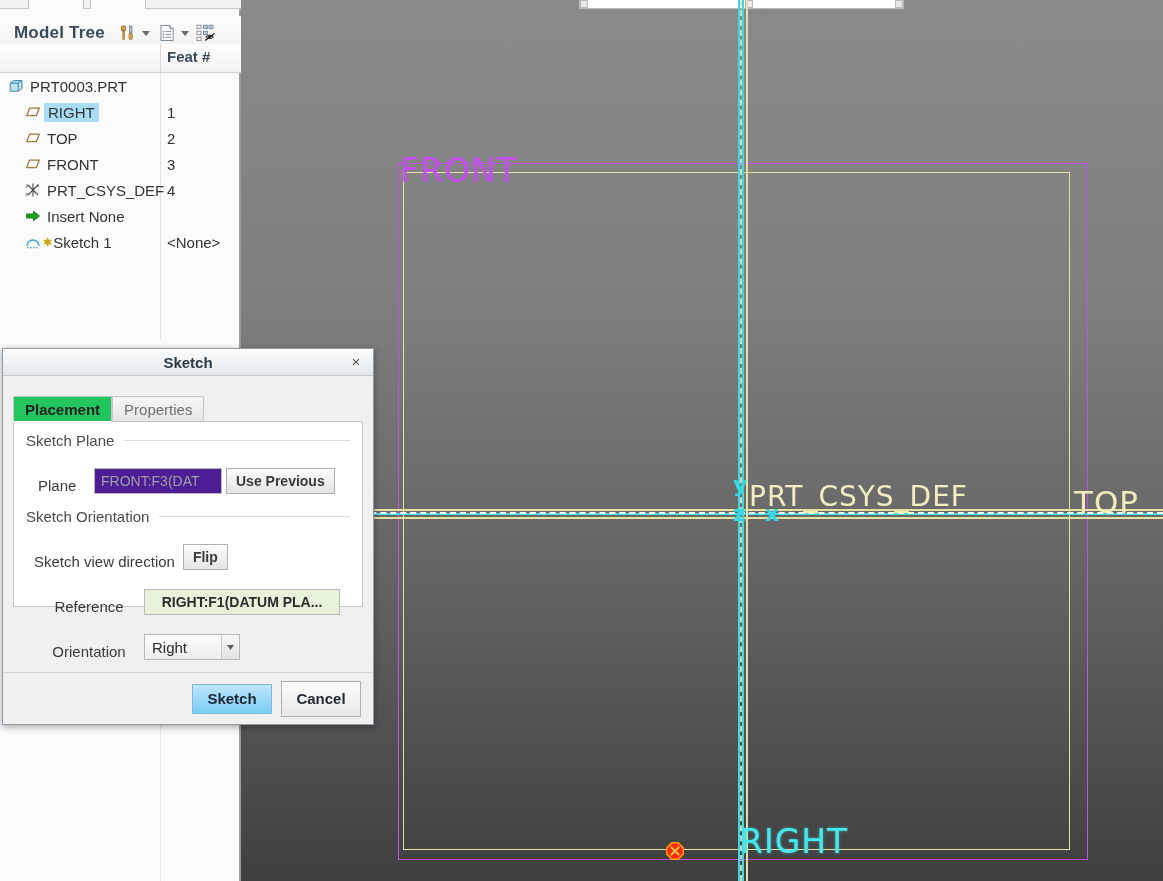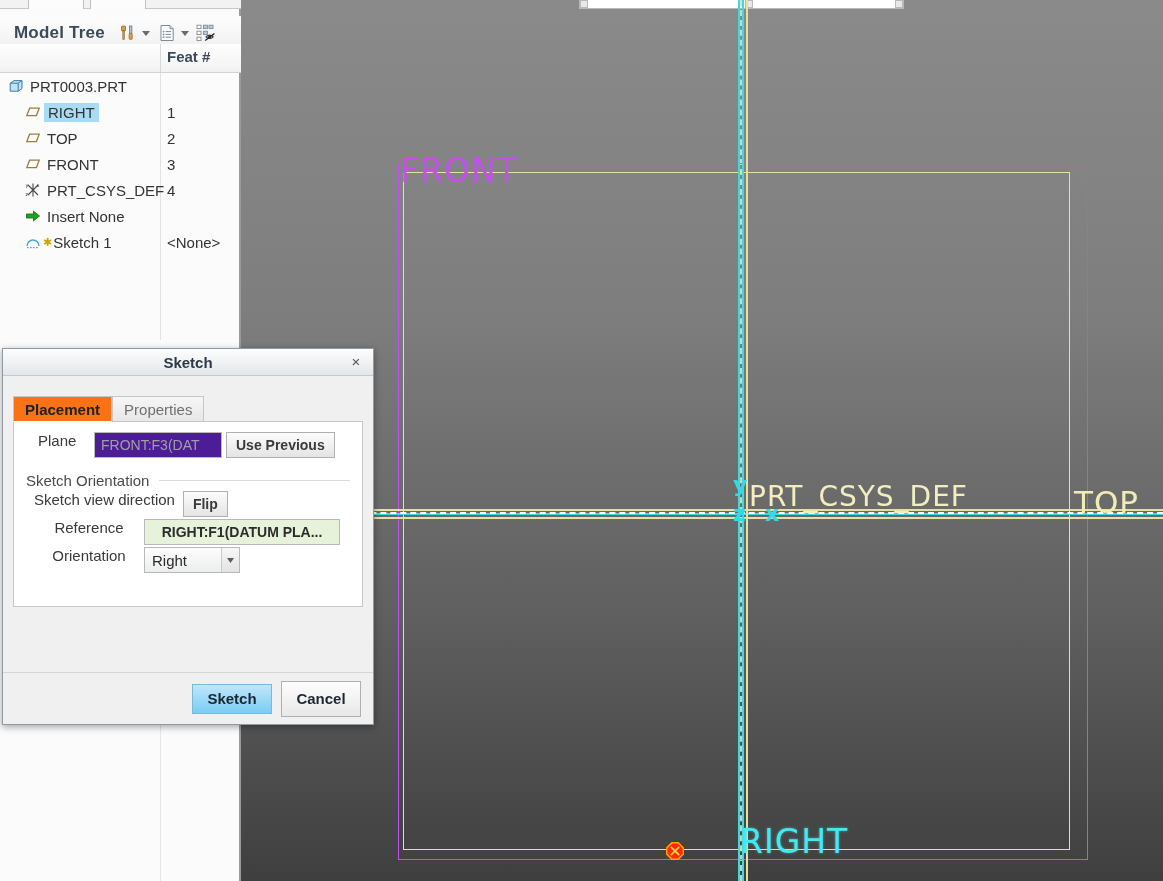--- a/index.html
+++ b/index.html
@@ -124,31 +124,31 @@
   .dlg-title .t{font-size:15px;font-weight:bold;color:#2c3a48;}
   .dlg-close{position:absolute;right:8px;top:3px;width:18px;height:18px;
      display:flex;align-items:center;justify-content:center;font-size:15px;color:#555;cursor:pointer;}
 
   .tabs{position:relative;margin:19px 0 0 10px;height:27px;display:flex;align-items:flex-end;}
   .tab{
     height:26px;padding:0 11px;display:flex;align-items:center;font-size:15px;
     border:1px solid #c6c6c6;border-bottom:none;box-sizing:border-box;
     background:linear-gradient(to bottom,#f6f6f6,#e6e6e6);color:#707070;cursor:pointer;
   }
-  .tab.active{background:#f97316;color:#222;font-weight:bold;border-bottom:1px solid #fff;position:relative;z-index:2;}
+  .tab.active{background:#22c55e;color:#222;font-weight:bold;border-bottom:1px solid #fff;position:relative;z-index:2;}
 
   .tab-body{
     position:absolute;left:10px;right:10px;top:72px;height:186px;
     background:#fff;border:1px solid #c6c6c6;box-sizing:border-box;
   }
   .group{position:relative;margin:10px 12px 0 12px;}
   .group-title{display:flex;align-items:center;font-size:15px;color:#4a4a4a;}
   .group-title .rule{flex:1;height:1px;background:#dcdcdc;margin-left:10px;}
 
-  .row{display:flex;align-items:flex-start;margin-top:2px;}
+  .row{display:flex;align-items:flex-end;margin-top:19px;}
   .row .lab{font-size:15px;color:#3a3a3a;}
 
   .field{
     height:26px;border:1px solid #b9b9b9;background:#4c1d95;box-sizing:border-box;
     display:flex;align-items:center;padding:0 6px;font-size:14px;color:#a0a0a0;overflow:hidden;
   }
   .field.green{background:#e6f3da;border:1px solid #b9b9b9;color:#2c2c2c;justify-content:center;}
   .btn{
     height:26px;padding:0 9px;display:inline-flex;align-items:center;justify-content:center;
     font-size:14px;font-weight:bold;color:#3a3a3a;cursor:pointer;
@@ -364,20 +364,24 @@
     </div>
 
     <div class="tabs">
       <div class="tab active">Placement</div>
       <div class="tab">Properties</div>
     </div>
 
     <div class="tab-body">
 
       <div class="group">
+        <div class="group-title">
+          <span>Sketch Plane</span>
+          <span class="rule"></span>
+        </div>
 
         <div class="row" style="margin-left:12px;">
           <span class="lab" style="width:56px;">Plane</span>
           <div class="field" style="width:128px;">FRONT:F3(DAT</div>
           <div class="btn" style="margin-left:4px;">Use Previous</div>
         </div>
       </div>
 
       <div class="group" style="margin-top:14px;">
         <div class="group-title">

